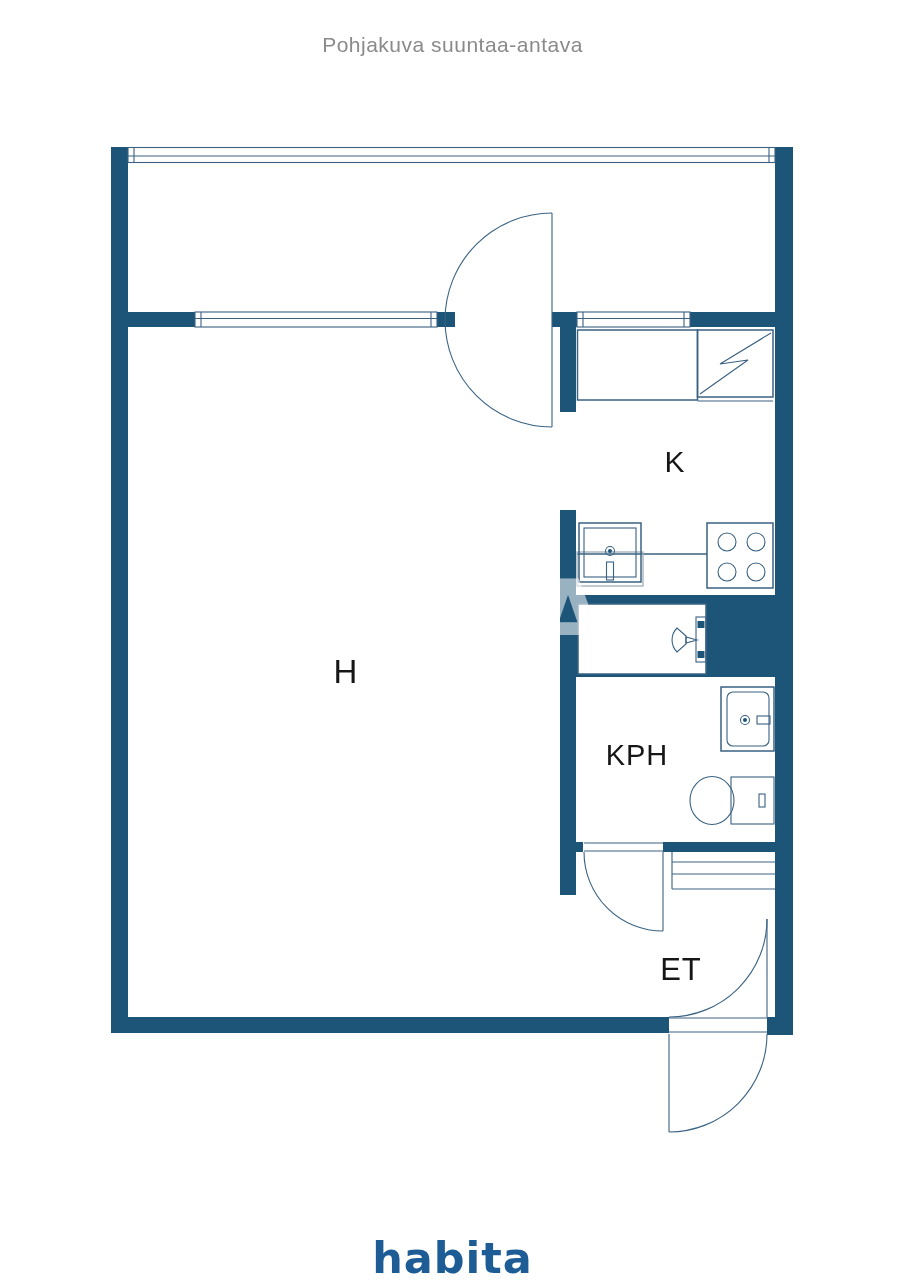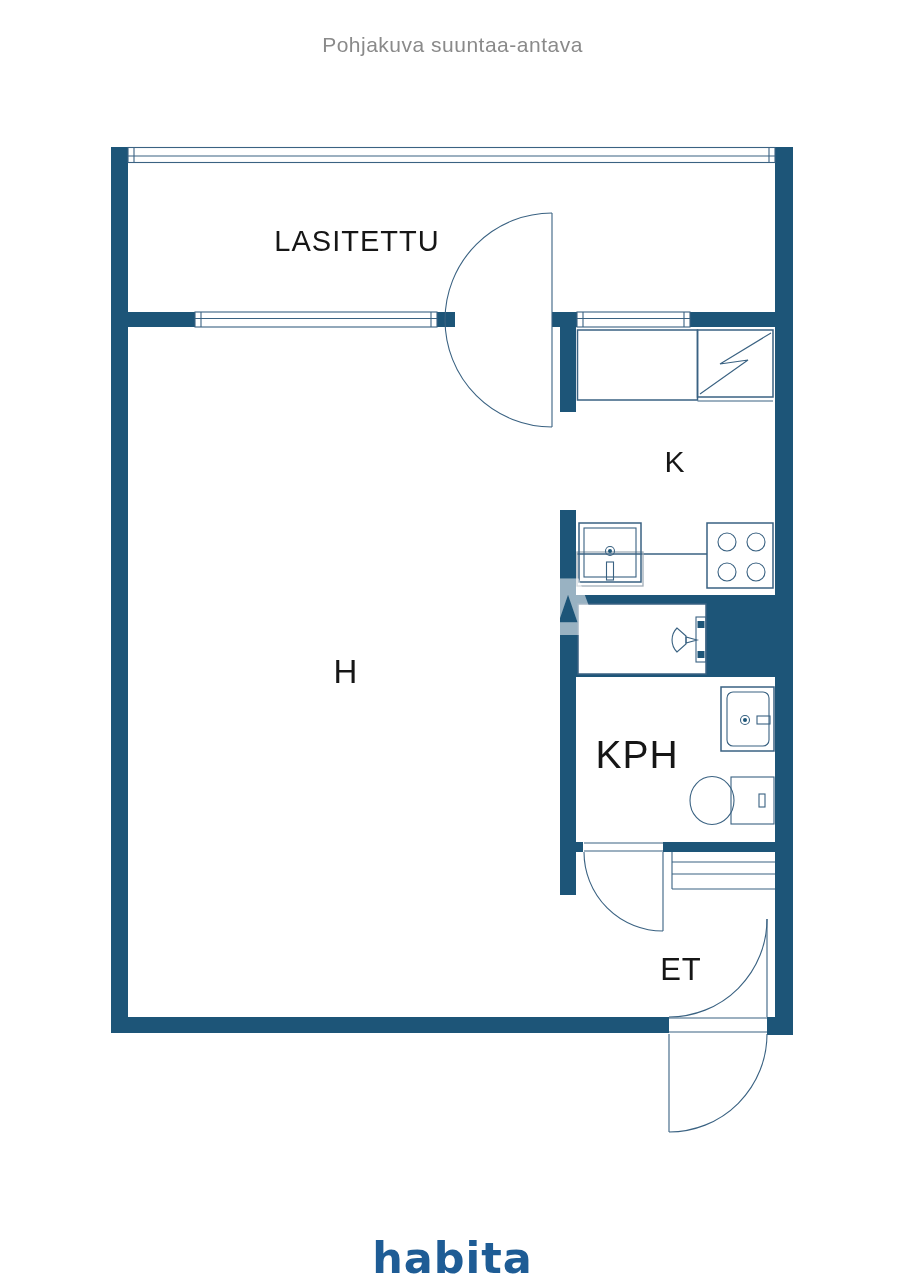--- a/index.html
+++ b/index.html
@@ -10,21 +10,21 @@
   .ln{stroke:var(--line);stroke-width:1.5;fill:none;}
   .lnthin{stroke:var(--line);stroke-width:1.1;fill:none;}
   .lngray{stroke:var(--fixture_light);stroke-width:1.3;fill:none;}
   .whitebox{fill:#ffffff;stroke:var(--line);stroke-width:1.5;}
   .dot{fill:var(--wall);}
   .label{position:absolute;transform:translate(-50%,-50%);color:var(--label);
          white-space:nowrap;text-align:center;letter-spacing:1px;}
   .lbl-balcony{font-size:29px;line-height:37px;}
   .lbl-k{font-size:30px;}
   .lbl-h{font-size:33px;}
-  .lbl-kph{font-size:39px;}
+  .lbl-kph{font-size:29px;}
   .lbl-et{font-size:31px;margin-left:40px;}
   .title{position:absolute;left:0;right:0;top:33px;text-align:center;
          color:var(--title);font-size:21px;letter-spacing:0.5px;}
   .logo{position:absolute;left:0;right:0;top:1227px;text-align:center;
         color:var(--logo);font-size:43px;font-weight:700;letter-spacing:1px;
         font-family:"DejaVu Sans", sans-serif;margin-top:6px;}
   .watermark{position:absolute;left:513px;top:568px;width:110px;text-align:center;
              color:var(--watermark);font-size:95px;line-height:95px;font-weight:700;
              font-family:"DejaVu Sans", sans-serif;pointer-events:none;}
 </style>
@@ -151,21 +151,20 @@
       <line class="lnthin" x1="672" y1="852" x2="672" y2="889"></line>
       <line class="lnthin" x1="672" y1="889" x2="775" y2="889"></line>
       <line class="lnthin" x1="672" y1="862" x2="775" y2="862"></line>
       <line class="lnthin" x1="672" y1="874" x2="775" y2="874"></line>
     </g>
   </svg>
 
   <div class="title">Pohjakuva suuntaa-antava</div>
 
   <div class="label lbl-balcony" style="left:357px;top:241px;">
-    <div>LASITETTU</div>
   </div>
 
   <div class="label lbl-k" style="left:675px;top:462px;">K</div>
 
   <div class="label lbl-h" style="left:346px;top:672px;">H</div>
 
   <div class="label lbl-kph" style="left:637px;top:755px;">KPH</div>
 
   <div class="label lbl-et" style="left:641px;top:970px;">ET</div>
 

